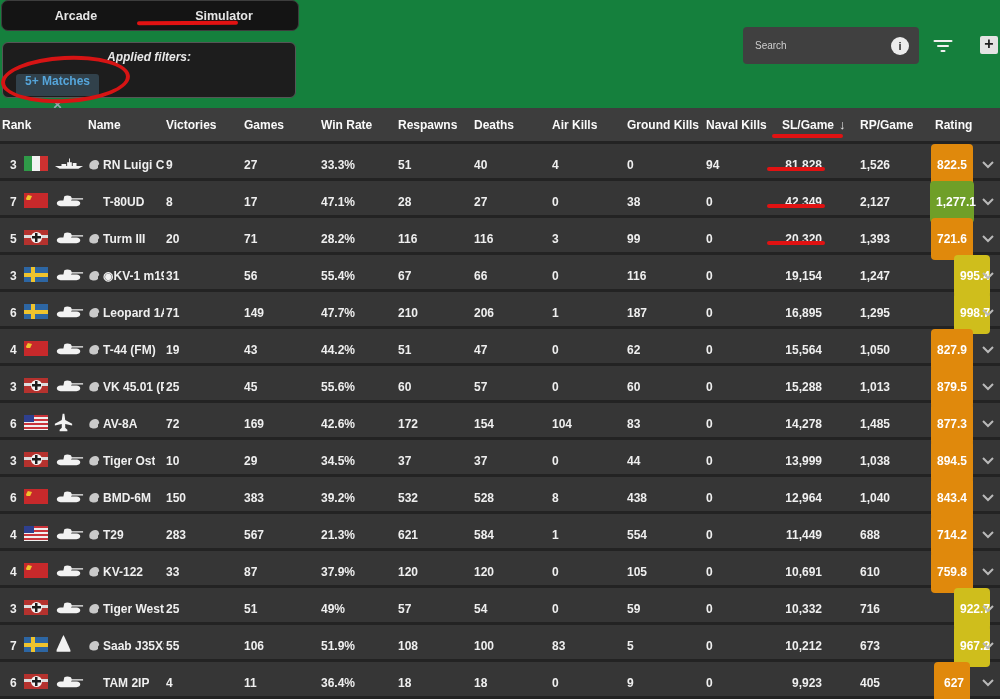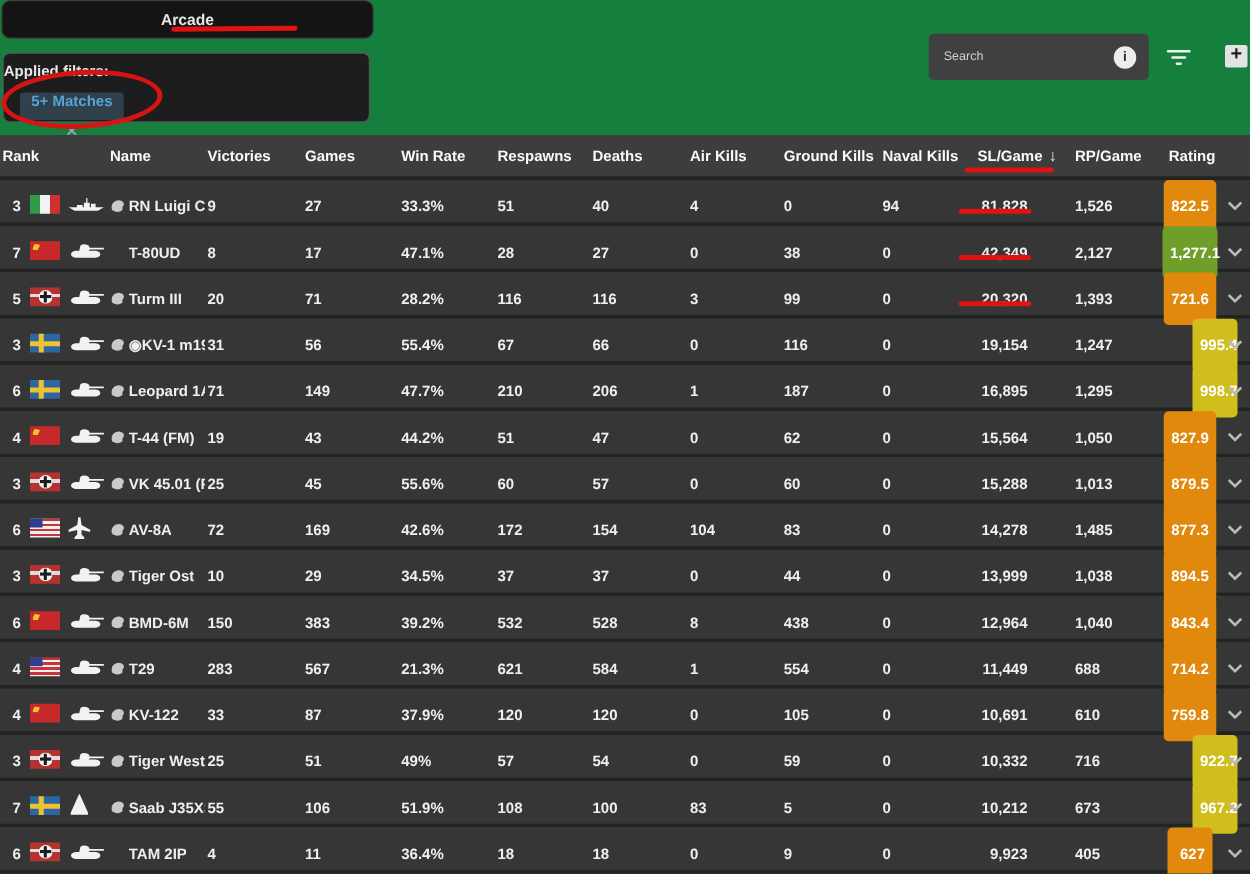--- a/index.html
+++ b/index.html
@@ -18,21 +18,21 @@
   .tab {
     flex:1; display:flex; align-items:center; justify-content:center;
     font-weight:700; font-size:12.5px; color:#e6e6e6; cursor:pointer;
   }
   .tab.active { background:#3f51b5; color:#fff; }
 
   .filters-box {
     position:absolute; left:2px; top:42px; width:294px; height:56px;
     border:1px solid #565656; border-radius:6px; background:#1d1d1d;
   }
-  .filters-title { text-align:left; margin-top:7px; font-weight:700; color:#e8e8e8; }
+  .filters-title { text-align:center; margin-top:7px; font-weight:700; color:#e8e8e8;font-style:italic; }
   .chip {
     position:absolute; left:13px; top:31px; height:22px;
     background:#31414b; border-radius:3px; display:inline-flex;
     align-items:center; padding:0 9px; gap:10px;flex-direction:column;
   }
   .chip-label { color:#55a5da; font-weight:700; }
   .chip-x { color:#93a7b1; font-weight:700; font-size:12px; cursor:pointer; }
 
   .searchbox {
     position:absolute; left:743px; top:27px; width:176px; height:37px;
@@ -125,20 +125,21 @@
     background:#e11212; border-radius:2px;
   }
 </style>
 </head>
 <body>
 
 <div class="page">
 
   <div class="tabs">
     <div class="tab">Arcade</div>
+    <div class="tab">Simulator</div>
   </div>
   <div class="ann ann-tab-underline"></div>
 
   <div class="filters-box">
     <div class="filters-title">Applied filters:</div>
     <div class="chip">
       <span class="chip-label">5+ Matches</span>
       <span class="chip-x">✕</span>
     </div>
   </div>

